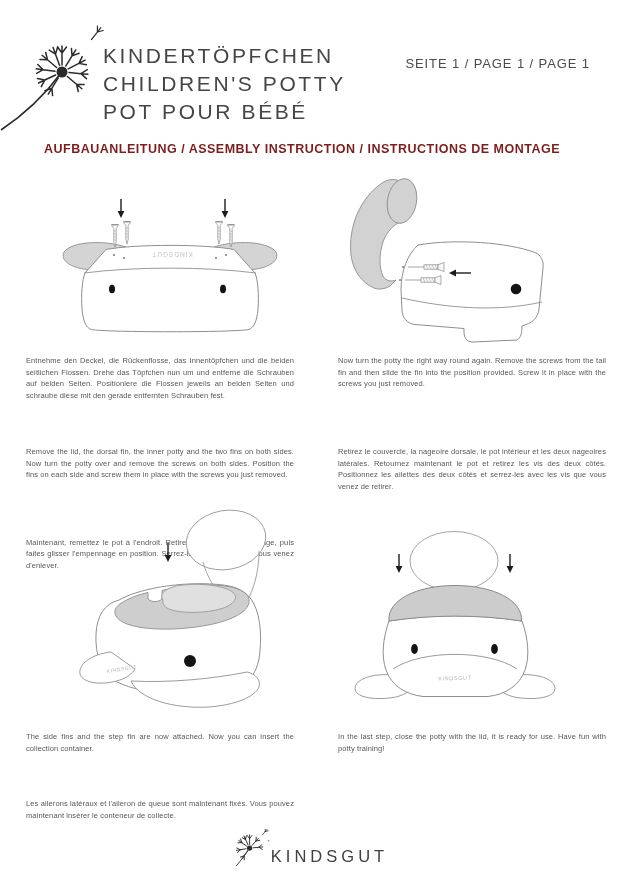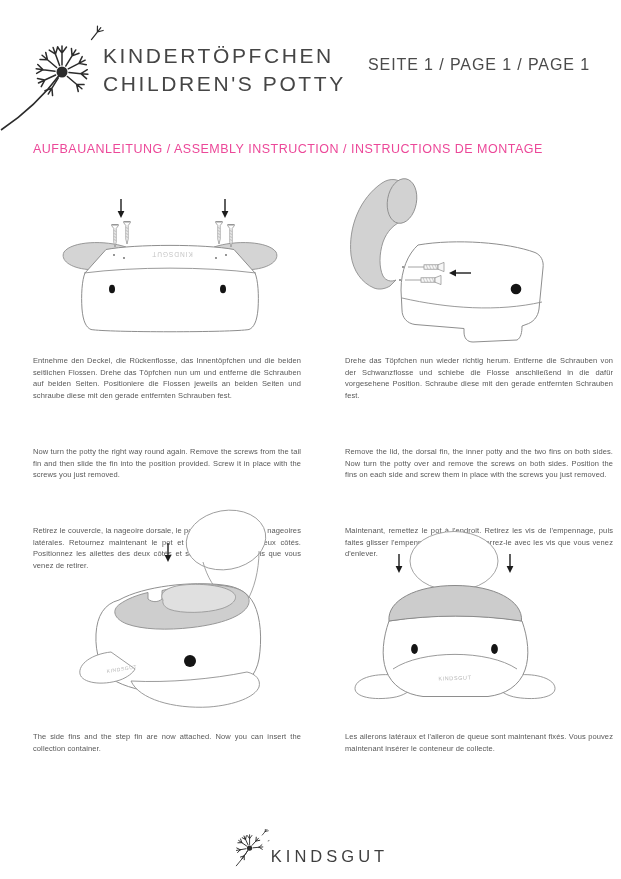--- a/index.html
+++ b/index.html
@@ -15,37 +15,37 @@
   }
   
   .logo-dandelion { position:absolute; left:0; top:20px; width:105px; height:112px; }
   .title-block { position:absolute; left:103px; top:42px; }
   .title-line {
     font-size:21px; line-height:28px; letter-spacing:2.6px;
     font-weight:400; color:#454545;
   }
   .page-indicator {
     position:absolute; right:31px; top:56px;
-    font-size:16px; letter-spacing:0.9px; color:#4b4b4b;
+    font-size:13px; letter-spacing:0.9px; color:#4b4b4b;
   }
   .section-heading {
-    position:absolute; left:33px; top:142px;
-    font-size:12.5px; letter-spacing:0.5px; color:#ec4899; font-weight:400;
+    position:absolute; left:44px; top:142px;
+    font-size:12.5px; letter-spacing:0.5px; color:#7f1d1d; font-weight:700;
   }
   
   .illo { position:absolute; }
   .illo-1 { left:60px;  top:183px; width:220px; height:160px; }
   .illo-2 { left:338px; top:172px; width:225px; height:180px; }
   .illo-3 { left:73px;  top:503px; width:230px; height:215px; }
   .illo-4 { left:352px; top:528px; width:225px; height:195px; }
   .illo svg { width:100%; height:100%; display:block; }
   .brand-mark-text { font-family:"Liberation Sans", sans-serif; }
   
   .text-grid {
-    position:absolute; left:33px;
+    position:absolute; left:26px;
     display:grid;
     grid-template-columns:268px 268px;
     column-gap:21px;
     row-gap:11px;
     gap:44px;
   }
   .text-grid-1 { top:355px; }
   .text-grid-2 { top:731px; }
   .para {
     font-size:7.5px; line-height:11.7px;
@@ -117,20 +117,21 @@
       <use href="#seed" transform="translate(62,52) rotate(310)"></use>
       <use href="#seed" transform="translate(62,52) rotate(340)"></use>
       <use href="#seed" transform="translate(88,24) rotate(38) scale(0.8)"></use>
       <use href="#seed" transform="translate(101,30) rotate(65) scale(0.75)"></use>
     </svg>
   </div>
 
   <div class="title-block">
     <div class="title-line">KINDERTÖPFCHEN</div>
     <div class="title-line">CHILDREN'S POTTY</div>
+    <div class="title-line">POT POUR BÉBÉ</div>
   </div>
 
   <div class="page-indicator">SEITE 1 / PAGE 1 / PAGE 1</div>
 
   <div class="section-heading">AUFBAUANLEITUNG / ASSEMBLY INSTRUCTION / INSTRUCTIONS DE MONTAGE</div>
 
   <div class="illo illo-1">
     <svg viewBox="0 0 220 160">
 
       <path d="M66,64 C45,57 12,58 4,69 C0,77 10,85 28,86.5 C44,88 60,86 68,84 Z" fill="#d4d4d4" stroke="#8e8e8e" stroke-width="0.9"></path>
@@ -171,21 +172,20 @@
       <circle cx="178" cy="117" r="5.3" fill="#141414"></circle>
 
       <use href="#screw-h" transform="translate(70,95)"></use>
       <use href="#screw-h" transform="translate(67,108)"></use>
       <use href="#arrow-left" transform="translate(133,101)"></use>
     </svg>
   </div>
 
   <div class="text-grid text-grid-1">
     <p class="para">Entnehme den Deckel, die Rückenflosse, das Innentöpfchen und die beiden seitlichen Flossen. Drehe das Töpfchen nun um und entferne die Schrauben auf beiden Seiten. Positioniere die Flossen jeweils an beiden Seiten und schraube diese mit den gerade entfernten Schrauben fest.</p>
-    <p class="para">Drehe das Töpfchen nun wieder richtig herum. Entferne die Schrauben von der Schwanzflosse und schiebe die Flosse anschließend in die dafür vorgesehene Position. Schraube diese mit den gerade entfernten Schrauben fest.</p>
     <p class="para">Now turn the potty the right way round again. Remove the screws from the tail fin and then slide the fin into the position provided. Screw it in place with the screws you just removed.</p>
     <p class="para">Remove the lid, the dorsal fin, the inner potty and the two fins on both sides. Now turn the potty over and remove the screws on both sides. Position the fins on each side and screw them in place with the screws you just removed.</p>
     <p class="para">Retirez le couvercle, la nageoire dorsale, le pot intérieur et les deux nageoires latérales. Retournez maintenant le pot et retirez les vis des deux côtés. Positionnez les ailettes des deux côtés et serrez-les avec les vis que vous venez de retirer.</p>
     <p class="para">Maintenant, remettez le pot à l'endroit. Retirez les vis de l'empennage, puis faites glisser l'empennage en position. Serrez-le avec les vis que vous venez d'enlever.</p>
   </div>
 
   <div class="illo illo-3">
     <svg viewBox="0 0 230 215">
 
       <ellipse cx="153" cy="37" rx="40" ry="29.5" transform="rotate(-10 153 37)" fill="#ffffff" stroke="#9a9a9a" stroke-width="0.9"></ellipse>
@@ -229,20 +229,21 @@
 
       <use href="#arrow-down" transform="translate(47,26)"></use>
       <use href="#arrow-down" transform="translate(158,26)"></use>
 
       <text class="brand-mark-text" transform="translate(103,152) rotate(-2)" text-anchor="middle" font-size="5.5" letter-spacing="0.6" fill="#b8b8b8">KINDSGUT</text>
     </svg>
   </div>
 
   <div class="text-grid text-grid-2">
     <p class="para">The side fins and the step fin are now attached. Now you can insert the collection container.</p>
+    <p class="para">In the last step, close the potty with the lid, it is ready for use. Have fun with potty training!</p>
     <p class="para">Les ailerons latéraux et l'aileron de queue sont maintenant fixés. Vous pouvez maintenant insérer le conteneur de collecte.</p>
   </div>
 
   <div class="footer-logo">
     <svg class="footer-dandelion" viewBox="0 0 40 42">
       <path d="M3,40 C8,34 13,28 17,21" stroke="#2e2e2e" stroke-width="1" fill="none"></path>
       <circle cx="18" cy="20" r="3" fill="#2e2e2e"></circle>
       <use href="#seed-sm" transform="translate(18,20) rotate(0)"></use>
       <use href="#seed-sm" transform="translate(18,20) rotate(42)"></use>
       <use href="#seed-sm" transform="translate(18,20) rotate(85)"></use>

